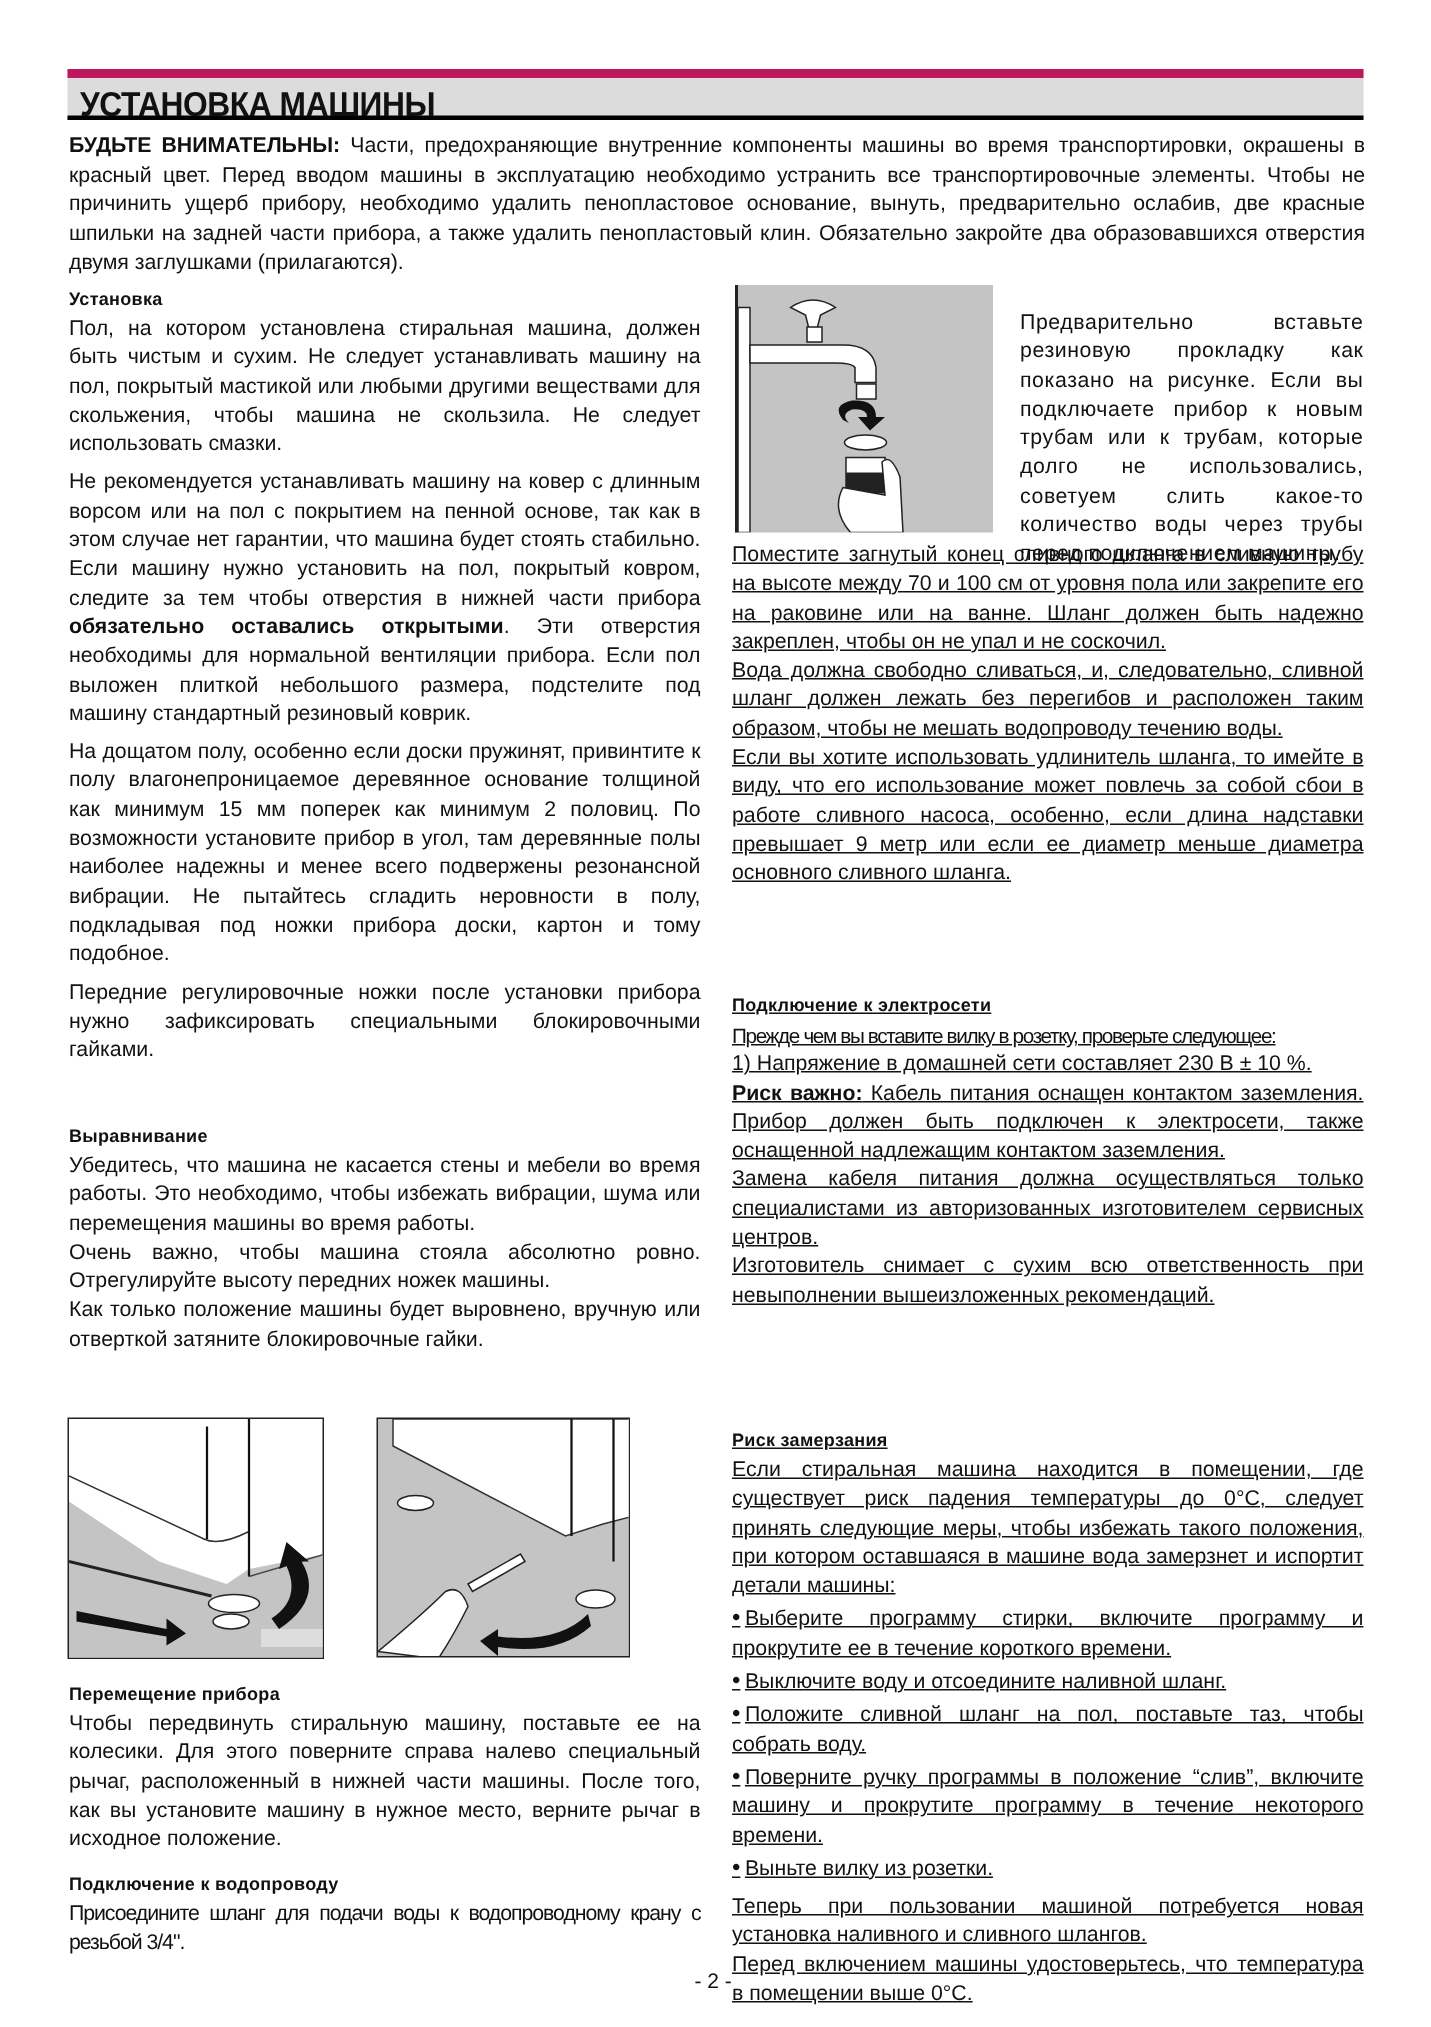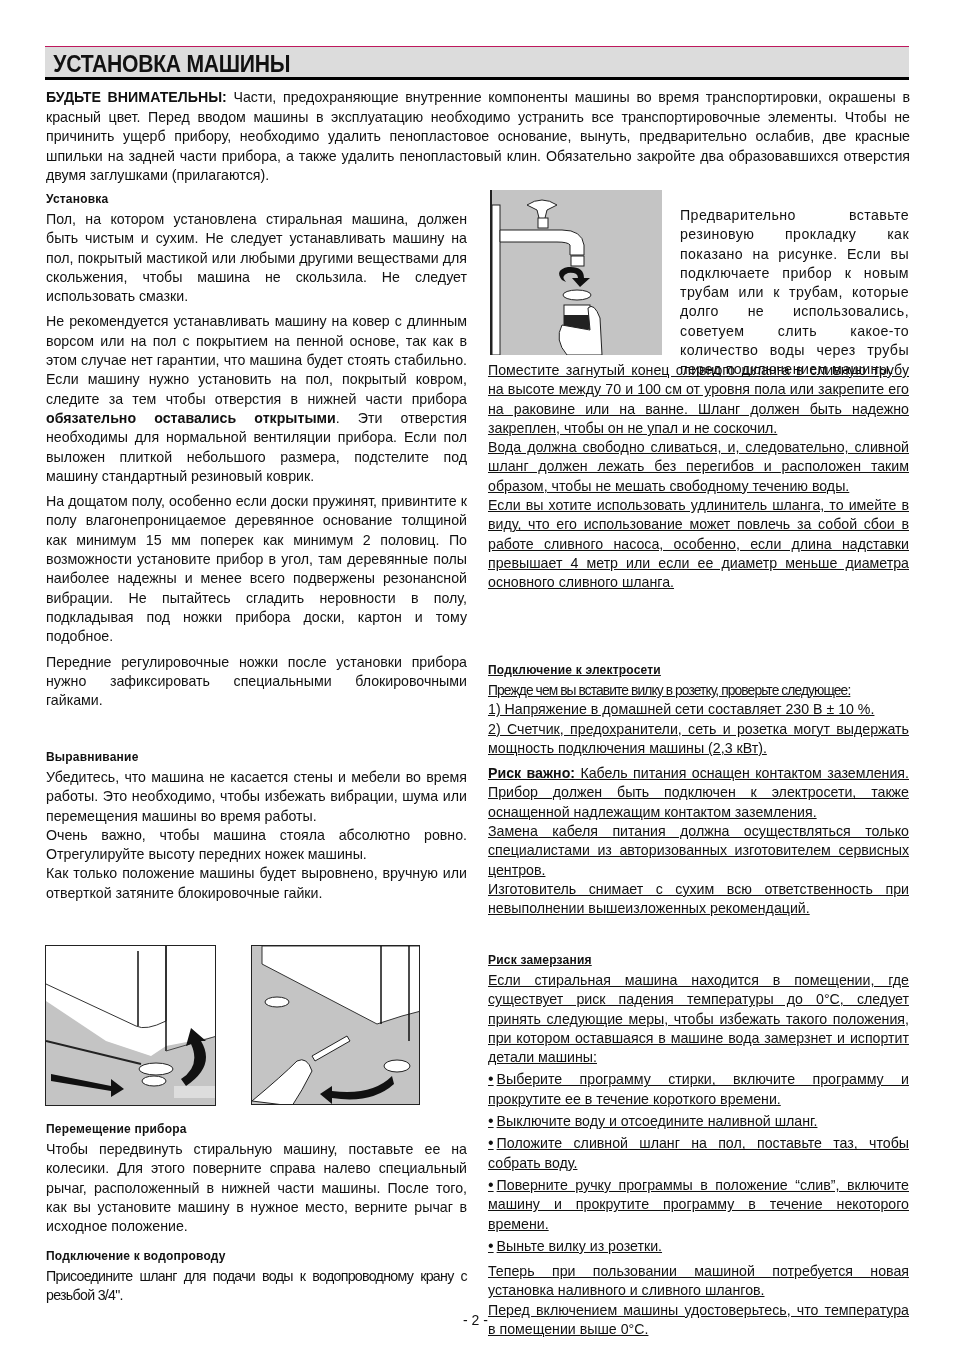--- a/index.html
+++ b/index.html
@@ -2,21 +2,21 @@
 <html><head>
 <meta charset="utf-8">
 <style>
   html, body { margin: 0; padding: 0; background: #ffffff; }
   body {
     width: 954px; height: 1351px; position: relative; overflow: hidden;
     font-family: "Liberation Sans", sans-serif; color: #111;
   }
   .title-bar {
     position: absolute; left: 45px; top: 46px; width: 864px; height: 34px;
-    background: #dcdcdc; border-top: 1px solid #be185d; border-bottom: 3px solid #000;
+    background: #dcdcdc; border-top: 6px solid #be185d; border-bottom: 3px solid #000;
     box-sizing: border-box;
   }
   .title-bar h1 {
     margin: 0; padding-left: 9px; font-size: 23px; line-height: 34px; font-weight: bold;
     letter-spacing: -0.3px; transform: scaleX(0.92); transform-origin: left center;
   }
   .intro {
     position: absolute; left: 46px; top: 88px; width: 864px;
     font-size: 14.2px; line-height: 19.5px; text-align: justify;
   }
@@ -121,29 +121,28 @@
     <path d="M70,135 Q62,150 75,165 L110,165 L108,128 Q102,112 96,118 L98,140 Z" fill="#fff" stroke="#222"></path>
   </svg>
 </div>
 
 <div class="col" style="left:680px; top:206px; width:229px; letter-spacing:0.4px;">
   <p class="tight">Предварительно вставьте резиновую прокладку как показано на рисунке. Если вы подключаете прибор к новым трубам или к трубам, которые долго не использовались, советуем слить какое-то количество воды через трубы перед подключением машины.</p>
 </div>
 
 <div class="col right" style="top:361px;">
   <p class="tight">Поместите загнутый конец сливного шланга в сливную трубу на высоте между 70 и 100 см от уровня пола или закрепите его на раковине или на ванне. Шланг должен быть надежно закреплен, чтобы он не упал и не соскочил.</p>
-  <p class="tight">Вода должна свободно сливаться, и, следовательно, сливной шланг должен лежать без перегибов и расположен таким образом, чтобы не мешать свободному течению воды.</p>
-  <p class="tight">Если вы хотите использовать удлинитель шланга, то имейте в виду, что его использование может повлечь за собой сбои в работе сливного насоса, особенно, если длина надставки превышает 4 метр или если ее диаметр меньше диаметра основного сливного шланга.</p>
+  <p class="tight">Вода должна свободно сливаться, и, следовательно, сливной шланг должен лежать без перегибов и расположен таким образом, чтобы не мешать водопроводу течению воды.</p>
+  <p class="tight">Если вы хотите использовать удлинитель шланга, то имейте в виду, что его использование может повлечь за собой сбои в работе сливного насоса, особенно, если длина надставки превышает 9 метр или если ее диаметр меньше диаметра основного сливного шланга.</p>
 </div>
 
 <div class="col right" style="top:660px;">
   <h2>Подключение к электросети</h2>
   <p class="tight" style="letter-spacing:-0.9px; font-size:13.8px;">Прежде чем вы вставите вилку в розетку, проверьте следующее:</p>
   <p class="tight">1) Напряжение в домашней сети составляет 230 В ± 10 %.</p>
-  <p>2) Счетчик, предохранители, сеть и розетка могут выдержать мощность подключения машины (2,3 кВт).</p>
   <p class="tight"><b>Риск важно:</b><span> Кабель питания оснащен контактом заземления. Прибор должен быть подключен к электросети, также оснащенной надлежащим контактом заземления.</span></p>
   <p class="tight">Замена кабеля питания должна осуществляться только специалистами из авторизованных изготовителем сервисных центров.</p>
   <p class="tight">Изготовитель снимает с сухим всю ответственность при невыполнении вышеизложенных рекомендаций.</p>
 </div>
 
 <div class="col right" style="top:950px;">
   <h2>Риск замерзания</h2>
   <p style="margin-bottom:2px;">Если стиральная машина находится в помещении, где существует риск падения температуры до 0°С, следует принять следующие меры, чтобы избежать такого положения, при котором оставшаяся в машине вода замерзнет и испортит детали машины:</p>
   <ul class="bullet-list">
     <li>Выберите программу стирки, включите программу и прокрутите ее в течение короткого времени.</li>

